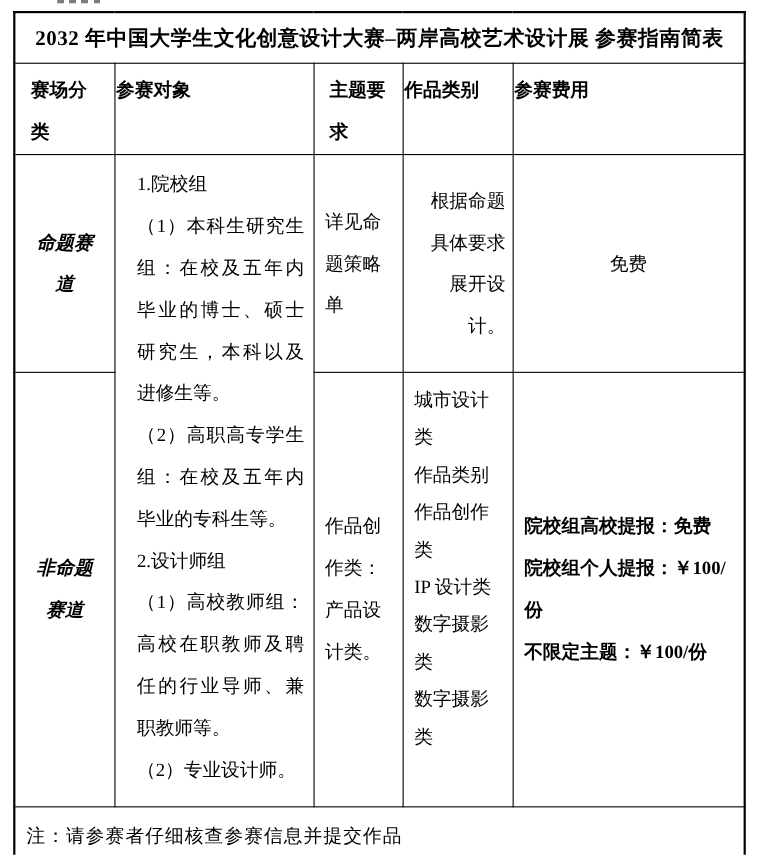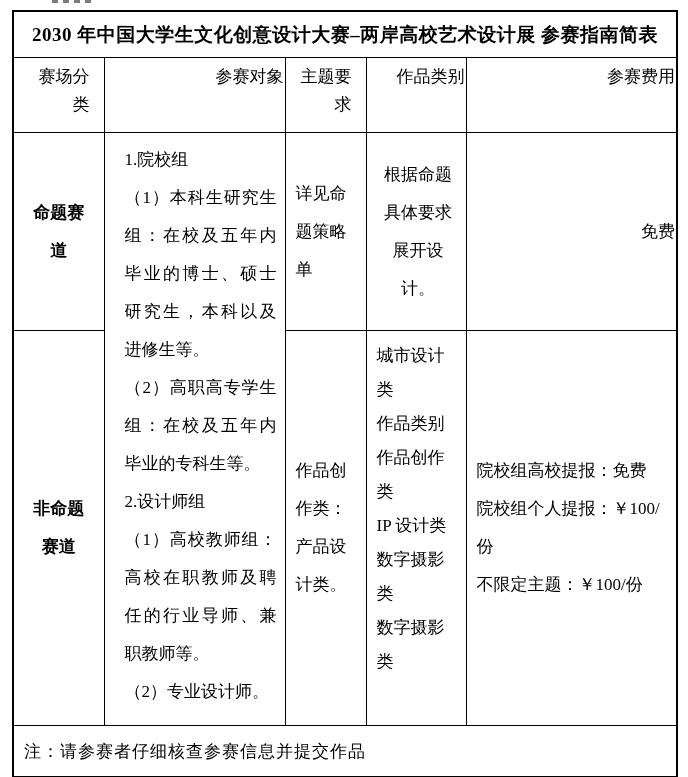--- a/index.html
+++ b/index.html
@@ -48,71 +48,73 @@
     height: 43px;
     text-align: center;
     vertical-align: middle;
     font-weight: bold;
     font-size: 19px;
     letter-spacing: .5px;
   }
   
   tr.header-row td {
     height: 68px;
-    text-align: right;
+    text-align: left;
     vertical-align: top;
-    font-weight: normal;
-    line-height: 28px;
+    font-weight: bold;
+    line-height: 38px;
     padding-top: 5px;
   }
   tr.header-row td.c1, tr.header-row td.c3 { padding-left: 14px; padding-right: 14px; }
   
   tr.row1 td { height: 195px; }
   tr.row2 td { height: 386px; }
   .cell-track {
     text-align: center;
     vertical-align: middle;
     font-weight: bold;
     line-height: 38px;
     padding: 0 14px;
+    font-style: italic;
   }
   .cell-participants {
     vertical-align: top;
     text-align: justify;
     line-height: 38px;
     padding: 8px 8px 0 20px;
   }
   .cell-participants div { margin: 0; }
   .cell-theme {
     vertical-align: middle;
     text-align: left;
     line-height: 38px;
     padding: 0 6px 0 10px;
   }
   .cell-workbrief {
     vertical-align: middle;
-    text-align: center;
+    text-align: right;
     line-height: 38px;
     padding: 0 6px 0 10px;
   }
   .cell-worklist {
     vertical-align: top;
     text-align: left;
     line-height: 34px;
     padding: 8px 6px 0 10px;
   }
   .cell-fee-center {
     vertical-align: middle;
-    text-align: right;
+    text-align: center;
   }
   .cell-fee-list {
     vertical-align: middle;
     text-align: left;
     line-height: 38px;
     padding: 0 6px 0 10px;
+    font-weight: bold;
   }
   
   tr.note-row td {
     height: 48px;
     vertical-align: middle;
     text-align: left;
     padding-left: 10px;
     letter-spacing: 1px;
   }
 </style>
@@ -126,21 +128,21 @@
     <colgroup>
       <col style="width:91px">
       <col style="width:181px">
       <col style="width:81px">
       <col style="width:100px">
       <col style="width:211px">
     </colgroup>
 
     <tbody>
         <tr class="title-row">
-      <td colspan="5">2030 年中国大学生文化创意设计大赛–两岸高校艺术设计展 参赛指南简表</td>
+      <td colspan="5">2032 年中国大学生文化创意设计大赛–两岸高校艺术设计展 参赛指南简表</td>
     </tr>
 
     <tr class="header-row">
       <td class="c1">赛场分类</td>
       <td class="c2">参赛对象</td>
       <td class="c3">主题要求</td>
       <td class="c4">作品类别</td>
       <td class="c5">参赛费用</td>
     </tr>
 

